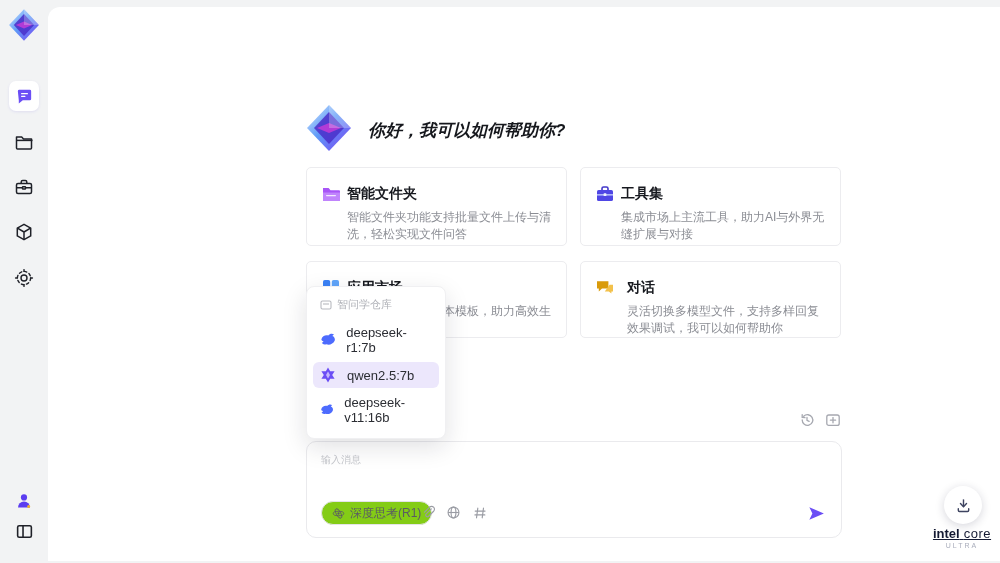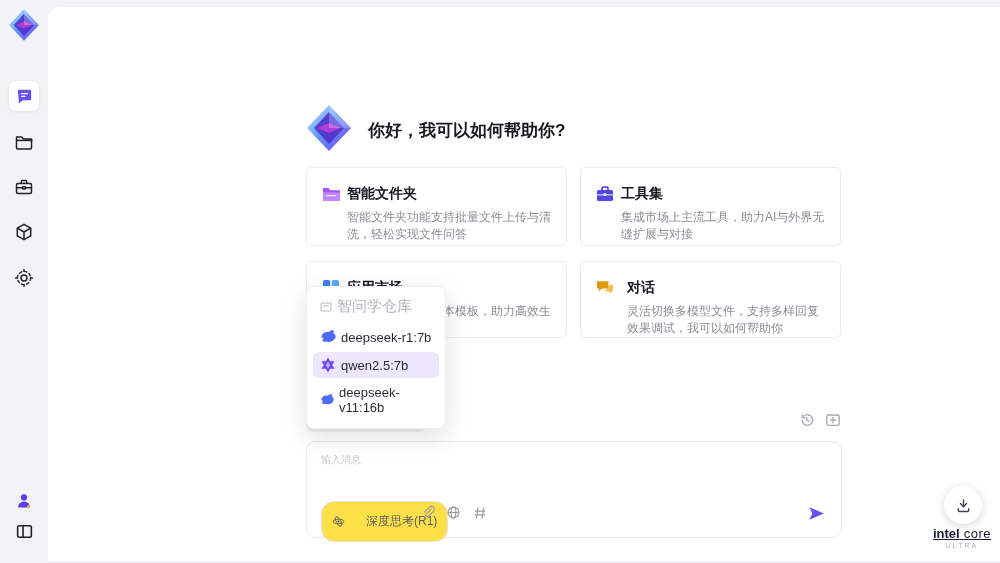--- a/index.html
+++ b/index.html
@@ -18,49 +18,49 @@
   .nav-cube { top:217px; }
   .nav-settings { top:263px; }
   .nav-user { top:486px; }
   .nav-panel { top:516px; }
 
   
   .main { position:absolute; left:48px; top:7px; width:952px; height:554px; background:#ffffff; border-top-left-radius:12px; z-index:1; }
 
   
   .greet-logo { position:absolute; left:256px; top:96px; width:50px; height:50px; z-index:2; }
-  .greet-title { position:absolute; left:320px; top:112px; font-size:17px; font-weight:bold; color:#16181d; z-index:2; }
+  .greet-title { position:absolute; left:320px; top:112px; font-size:17px; font-weight:bold; color:#16181d; z-index:2;font-style:italic; }
 
   
   .card { position:absolute; width:261px; background:#fff; border:1px solid #ececef; border-radius:5px; padding:15px 14px 12px 14px; z-index:2; }
   .card1 { left:258px; top:160px; height:79px; }
   .card2 { left:532px; top:160px; height:79px; }
   .card3 { left:258px; top:254px; height:77px; }
   .card4 { left:532px; top:254px; height:77px;padding-left:20px; }
   .card-icon { position:absolute; left:14px; top:16px; width:20px; height:20px; }
   .card-title { margin-left:26px; font-size:14px; font-weight:bold; color:#17191f; line-height:20px; }
   .card-desc { margin-left:26px; margin-top:6px; font-size:12px; color:#8b8d94; line-height:17px; }
 
   
   .dropdown { position:absolute; left:258px; top:279px; width:140px; background:#fff; border:1px solid #f0f0f2; border-radius:8px; box-shadow:0 8px 24px rgba(20,20,40,.13); z-index:10; padding:8px 6px 8px 6px; }
-  .dd-header { display:flex; align-items:center; gap:5px; padding:2px 7px 6px 7px; font-size:15px; color:#b0b2b8; }
-  .dd-item { display:flex; align-items:center; gap:5px; padding:5px 7px; margin-top:2px; border-radius:6px; font-size:13px; color:#2b2d33; cursor:pointer; }
+  .dd-header { display:flex; align-items:center; gap:5px; padding:2px 7px 6px 7px; font-size:11px; color:#b0b2b8; }
+  .dd-item { display:flex; align-items:center; gap:11px; padding:5px 7px; margin-top:2px; border-radius:6px; font-size:13px; color:#2b2d33; cursor:pointer; }
   .dd-item.selected { background:#ece7fc; }
 
   
   .model-btn { position:absolute; left:258px; top:401px; height:24px; display:flex; align-items:center; gap:6px; padding:0 9px; background:#f1f1f3; border-radius:6px; font-size:13px; color:#2b2d33; z-index:2; cursor:pointer; }
   .chevron { font-size:10px; color:#6a6c72; margin-left:2px; }
   .row-actions { position:absolute; left:750px; top:404px; display:flex; gap:8px; z-index:2; }
   .row-actions .act { width:18px; height:18px; display:flex; align-items:center; justify-content:center; cursor:pointer; }
 
   
   .composer { position:absolute; left:258px; top:434px; width:536px; height:97px; border:1px solid #eaeaed; border-radius:10px; background:#fff; z-index:2; }
   .composer textarea { position:absolute; left:14px; top:11px; width:500px; height:40px; border:none; outline:none; resize:none; font-family:inherit; font-size:10px; color:#333; background:transparent; }
   .composer textarea::placeholder { color:#c6c8cd; }
-  .deep-think { position:absolute; left:14px; top:59px; height:41px; display:flex; align-items:center; gap:21px; padding:0 10px; border:1px solid #e4e4e8; border-radius:13px; font-size:12px; color:#5a5c63; background:#fde047; cursor:pointer; }
+  .deep-think { position:absolute; left:14px; top:59px; height:24px; display:flex; align-items:center; gap:5px; padding:0 10px; border:1px solid #e4e4e8; border-radius:13px; font-size:12px; color:#5a5c63; background:#84cc16; cursor:pointer; }
   .comp-icons { position:absolute; left:112px; top:62px; display:flex; gap:9px; }
   .comp-icons .ci { width:17px; height:17px; display:flex; align-items:center; justify-content:center; cursor:pointer; }
   .send-btn { position:absolute; right:14px; top:60px; width:22px; height:22px; display:flex; align-items:center; justify-content:center; cursor:pointer; }
 
   
   .fab { position:absolute; left:944px; top:486px; width:38px; height:38px; border-radius:50%; background:#fff; box-shadow:0 2px 10px rgba(30,30,60,.18); display:flex; align-items:center; justify-content:center; z-index:6; cursor:pointer; }
   .intel-badge { position:absolute; left:926px; top:526px; width:72px; text-align:center; z-index:6; }
   .intel-line { font-size:13px; color:#141a33; letter-spacing:.5px;text-decoration:underline; }
   .intel-line .intel-word { font-weight:bold; letter-spacing:0; }
   .intel-ultra { font-size:7px; color:#a9adbb; letter-spacing:2px; margin-top:1px; }

